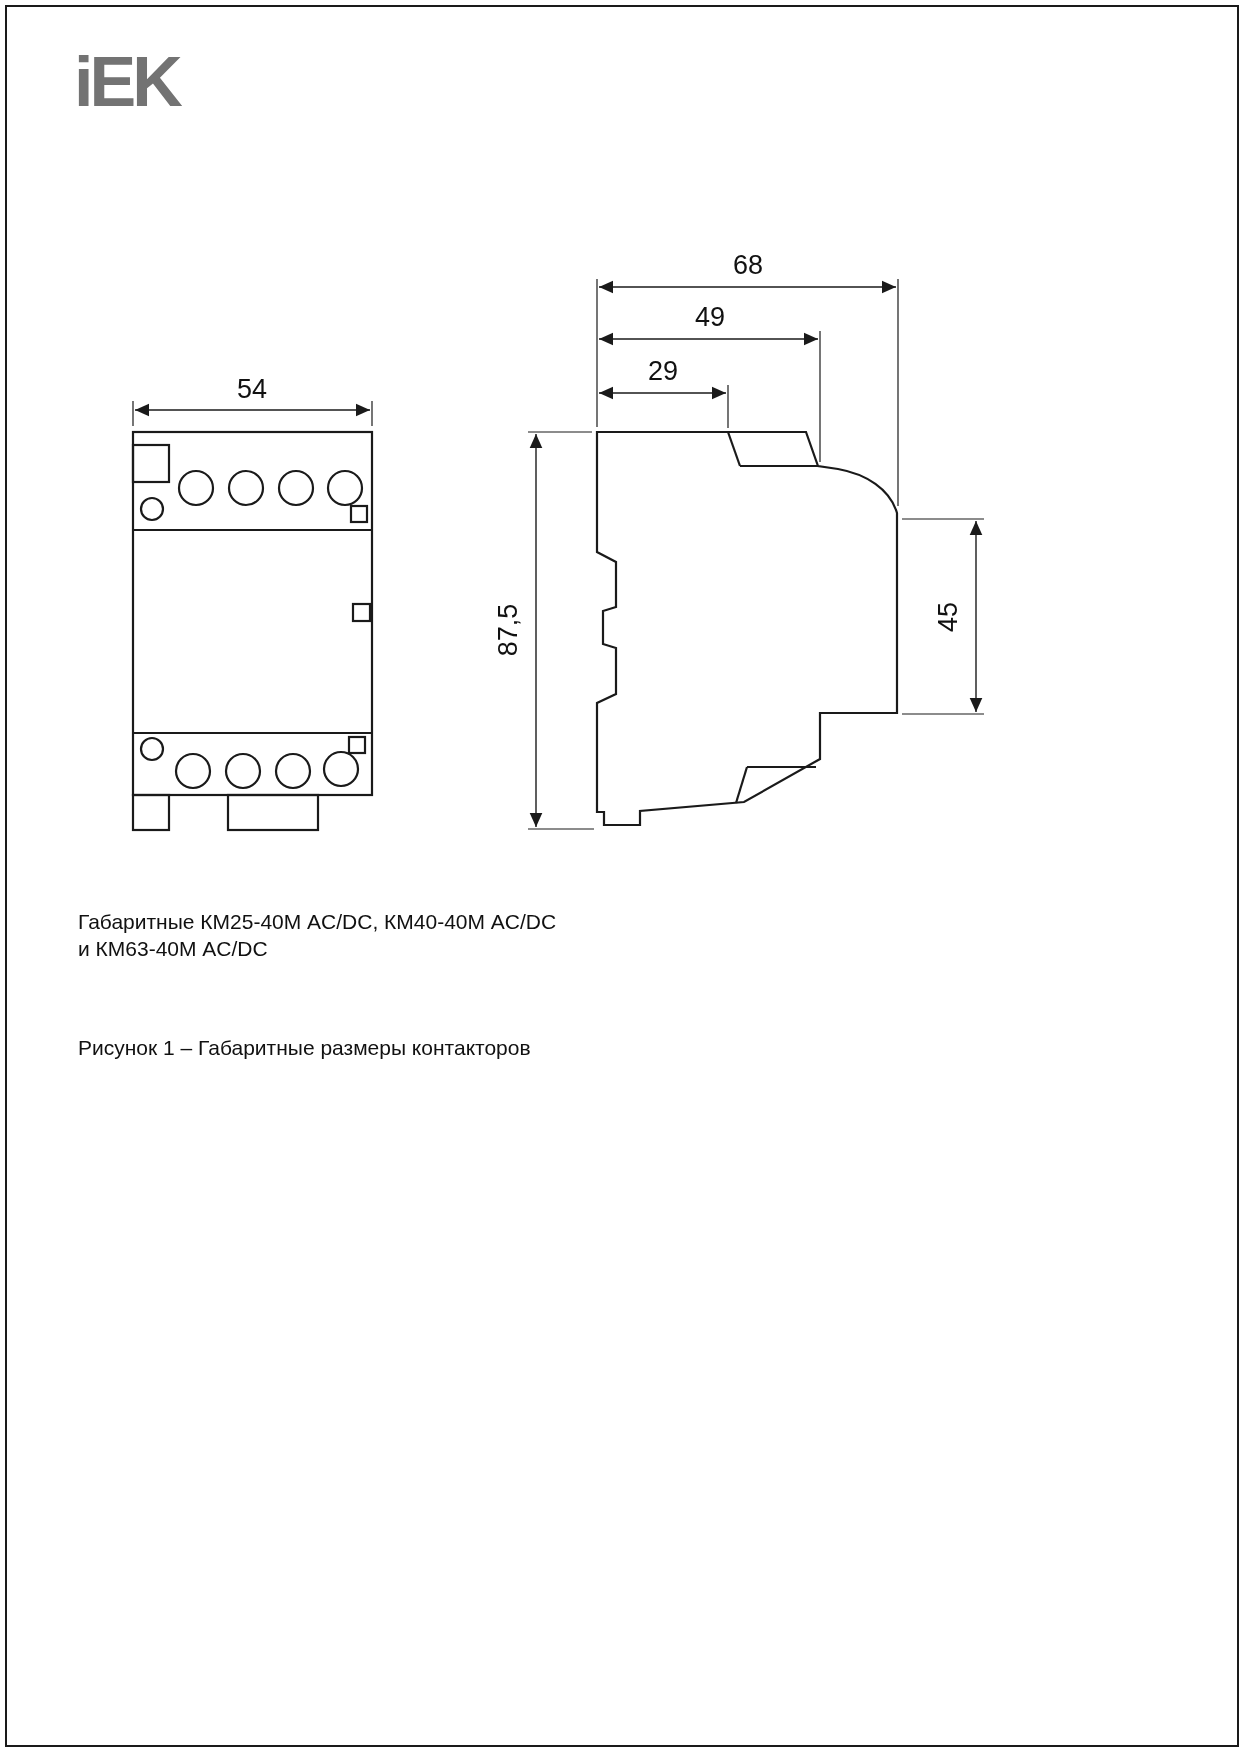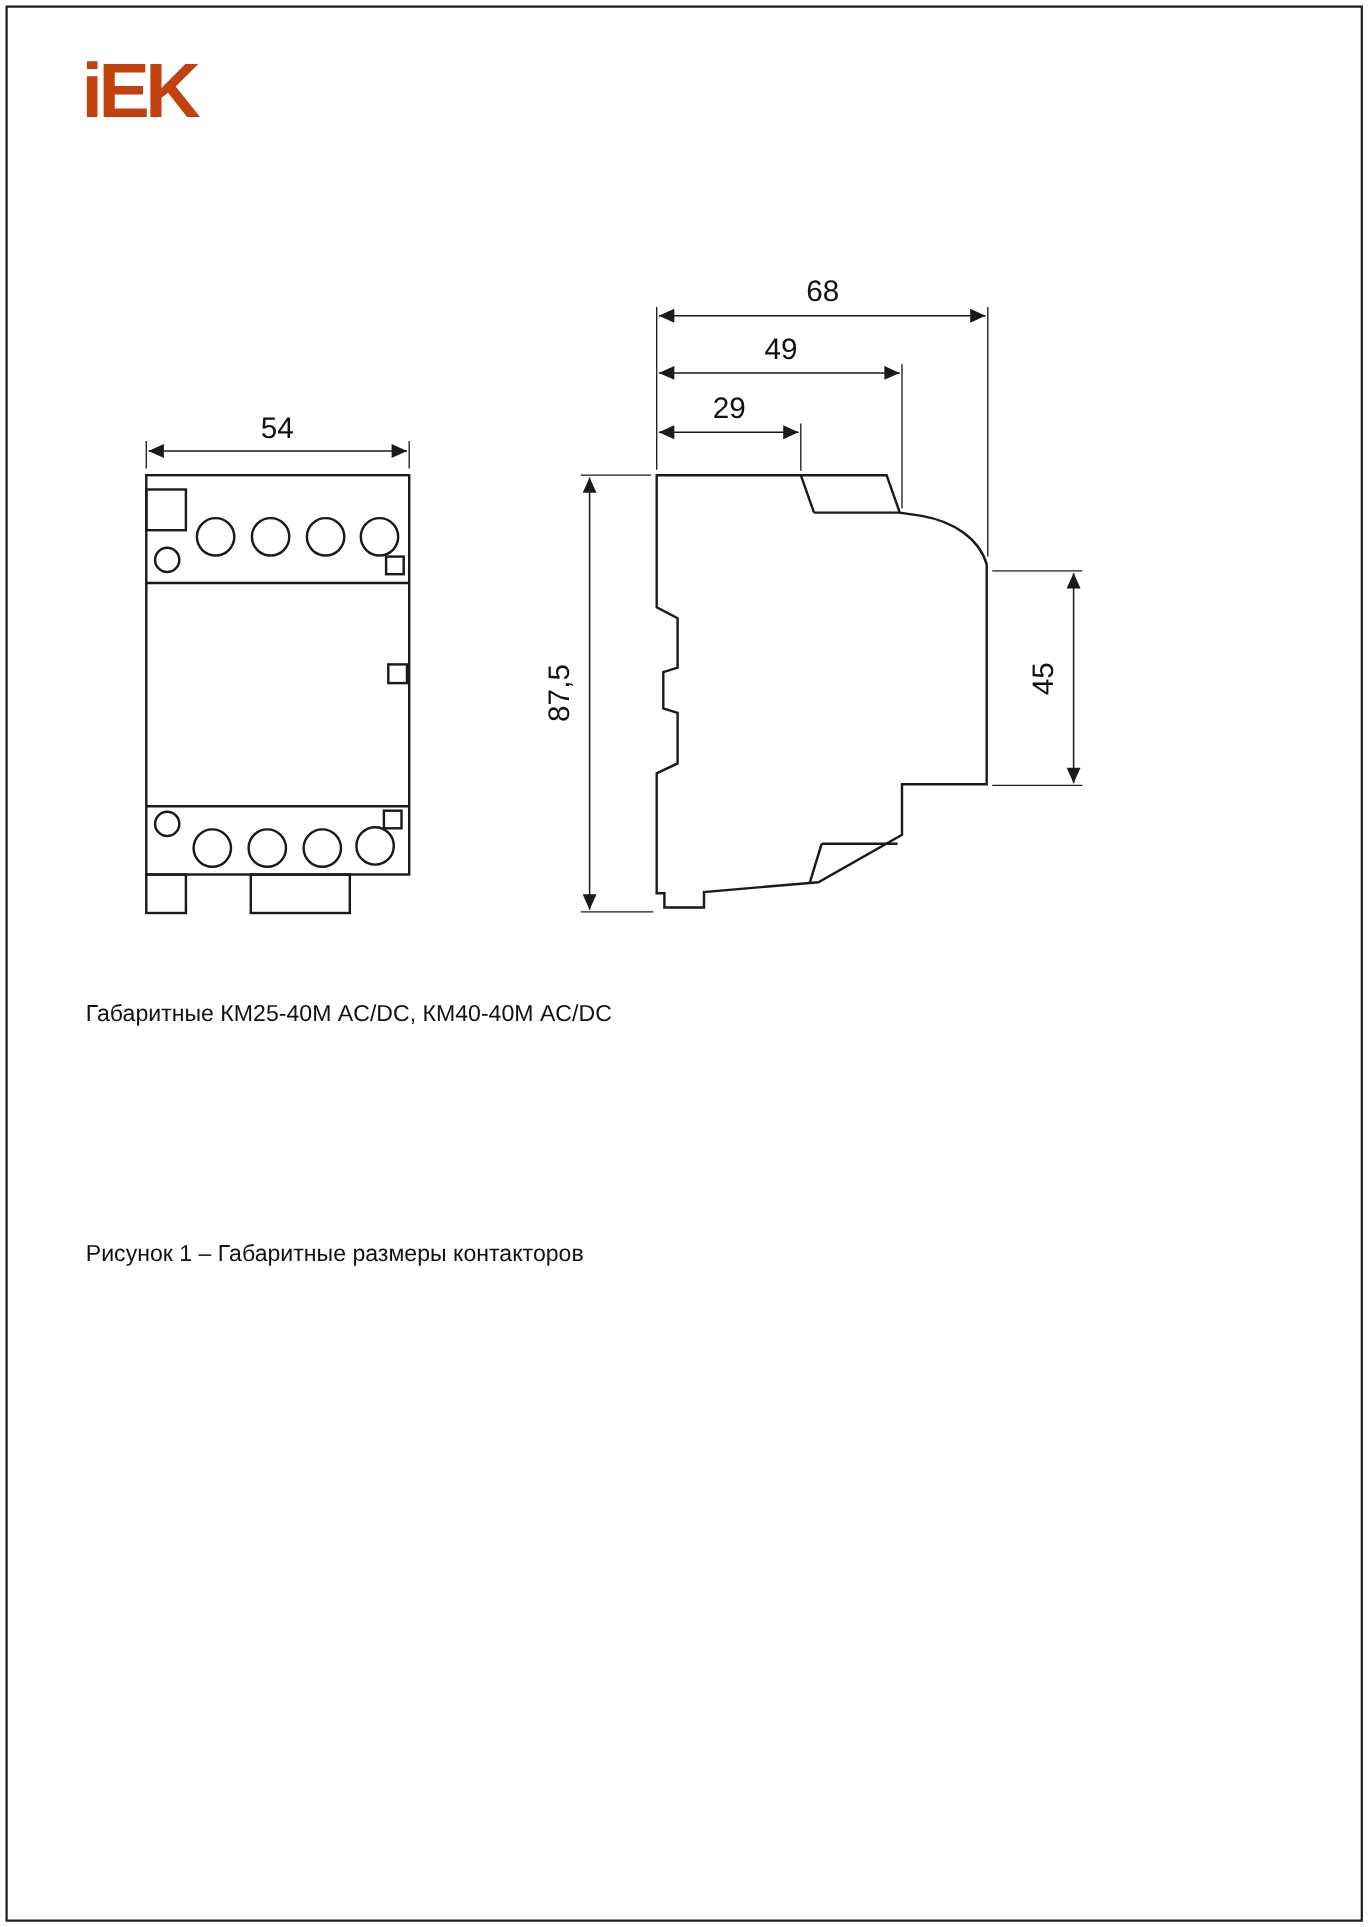--- a/index.html
+++ b/index.html
@@ -12,37 +12,37 @@
     overflow:hidden;
   }
   #page-border{
     position:absolute;left:5px;top:5px;right:5px;bottom:5px;
     border:2px solid #1a1a1a;
     pointer-events:none;
   }
   #logo{
     position:absolute;left:74px;top:42px;
     font-size:70px;font-weight:bold;letter-spacing:-4px;
-    color:#c2410c;
+    color:#737373;
   }
   svg.drawing{position:absolute;left:0;top:0;}
   .obj{stroke:#1a1a1a;stroke-width:2.2;fill:none;stroke-linejoin:miter;}
   .objf{stroke:#1a1a1a;stroke-width:2.2;fill:#ffffff;}
   .dim{stroke:#1a1a1a;stroke-width:1.4;fill:none;}
   .ext{stroke:#1a1a1a;stroke-width:1.2;fill:none;}
   .dim-label{
     font-family:"Liberation Sans",sans-serif;
     font-size:27px;fill:#111;
   }
   .caption-block{
     position:absolute;left:78px;top:908px;
     font-size:21px;line-height:27px;color:#111;
   }
   .figure-caption{
-    position:absolute;left:78px;top:1128px;
+    position:absolute;left:78px;top:1036px;
     font-size:21px;color:#111;
   }
 </style>
 </head>
 <body>
 
 <div id="page">
 
   <div id="page-border"></div>
 
@@ -133,17 +133,18 @@
     <g>
       <line class="ext" x1="902" y1="519" x2="984" y2="519"></line>
       <line class="ext" x1="902" y1="714" x2="984" y2="714"></line>
       <line class="dim" x1="976" y1="521" x2="976" y2="712" marker-start="url(#arrow)" marker-end="url(#arrow)"></line>
       <text class="dim-label" x="957" y="617" text-anchor="middle" transform="rotate(-90 957 617)">45</text>
     </g>
   </svg>
 
   <div class="caption-block">
     <div>Габаритные КМ25-40М AC/DC, КМ40-40М AC/DC</div>
+    <div>и КМ63-40М AC/DC</div>
   </div>
 
   <div class="figure-caption">Рисунок 1 – Габаритные размеры контакторов</div>
 
 </div>
 
 </body></html>

